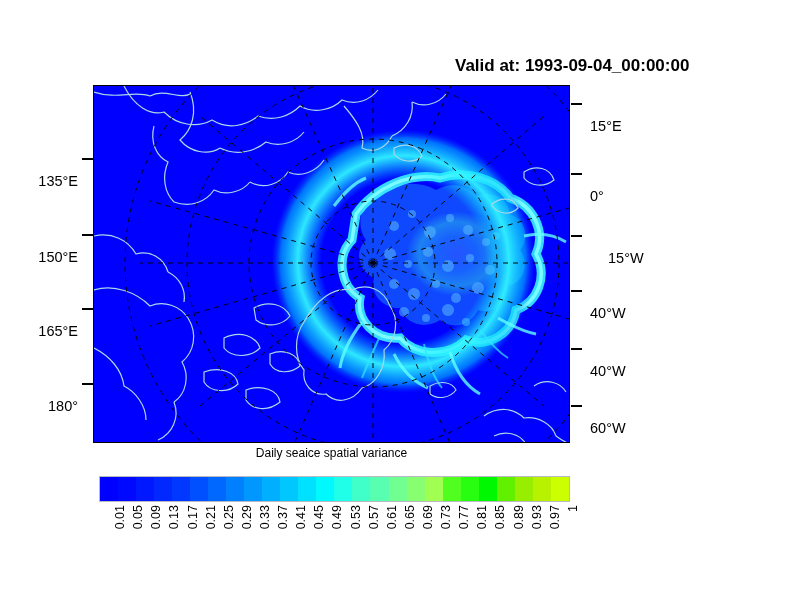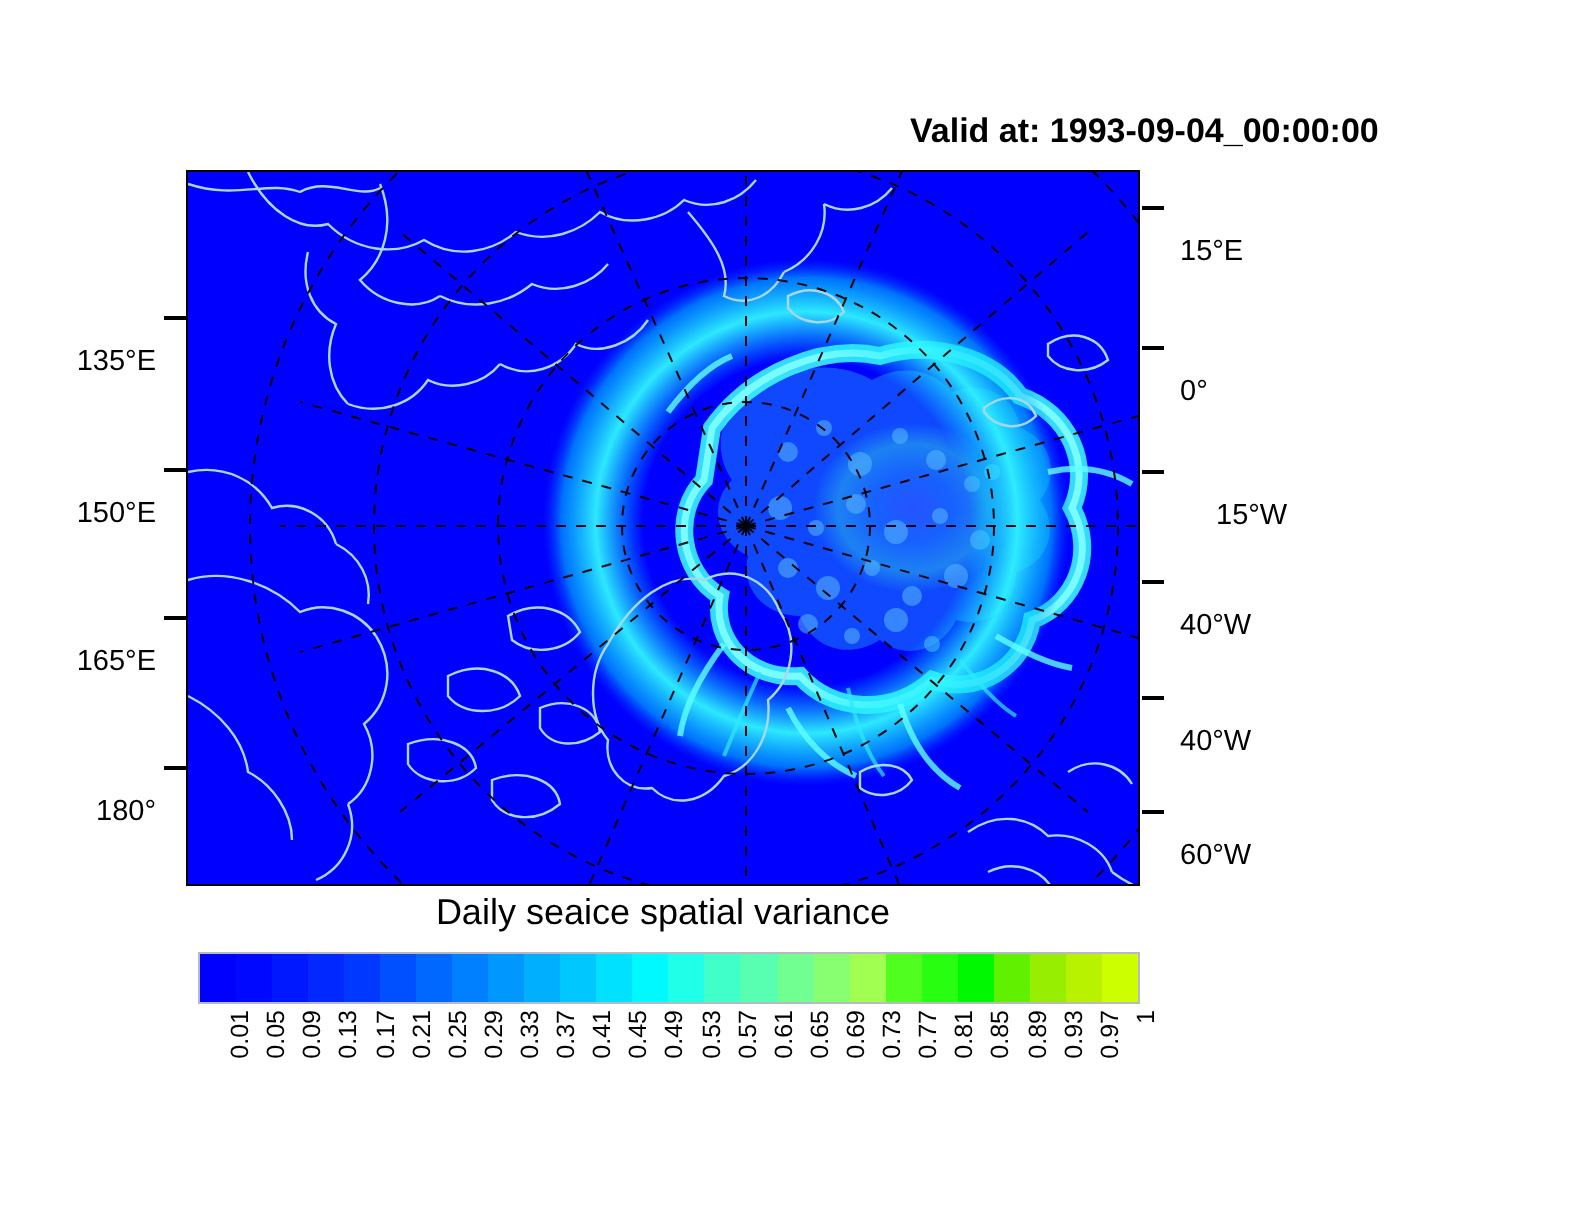--- a/index.html
+++ b/index.html
@@ -20,21 +20,21 @@
   #map-svg{position:absolute;left:0;top:0;}
 
   
   .tick{position:absolute;background:#000;height:1.5px;width:11px;}
   .axlabel{position:absolute;font-size:14.5px;white-space:nowrap;margin-top:24px;}
   .axlabel.left{text-align:right;}
   .axlabel.right{text-align:left;}
 
   
   #caption{position:absolute;left:93px;top:446px;width:477px;
-           text-align:center;font-size:18px;white-space:nowrap;}
+           text-align:center;font-size:12px;white-space:nowrap;}
 
   
   #cbar-wrap{position:absolute;left:99px;top:476px;width:471px;height:26px;}
   #cbar{position:absolute;left:0;top:0;width:471px;height:26px;
         display:flex;border:1px solid #b9b9c4;box-sizing:border-box;}
   #cbar .seg{flex:1 1 0;height:100%;}
   #cbar-labels{position:absolute;left:99px;top:505px;width:471px;height:58px;}
   .cb-lab{position:absolute;top:0;font-size:12.5px;white-space:nowrap;
           transform-origin:left top;transform:rotate(-90deg) translate(-100%,0);
           text-align:right;}

